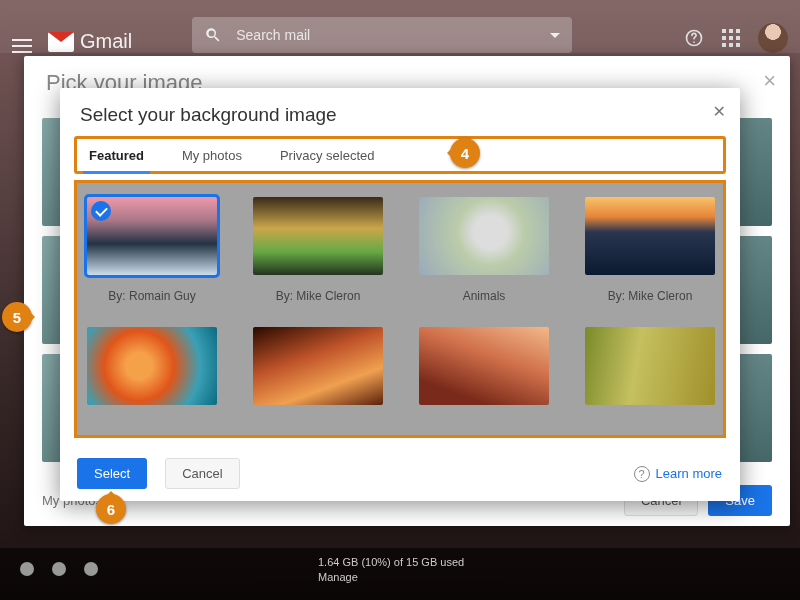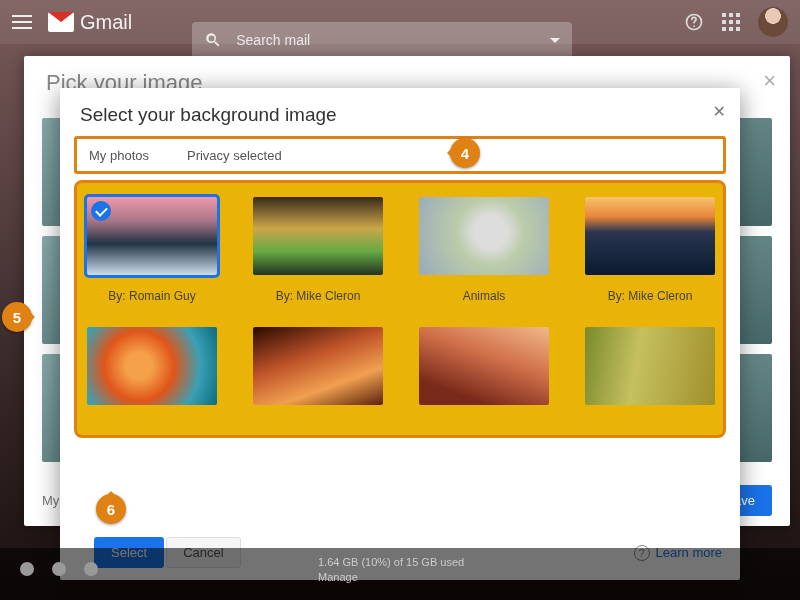--- a/index.html
+++ b/index.html
@@ -1,18 +1,18 @@
 <!DOCTYPE html>
 <html><head>
 <meta charset="utf-8">
 <style>
   * { box-sizing: border-box; margin: 0; padding: 0; font-family: Arial, sans-serif; }
   body { width: 800px; height: 600px; overflow: hidden; position: relative; background: linear-gradient(180deg,#7a5a5a 0%,#3a2a2a 60%,#1a0f0f 100%); }
   
-  .topbar { height: 44px; display:flex; align-items:center; padding:0 12px; color:#fff; background: rgba(255,255,255,.08); backdrop-filter: blur(2px);}
+  .topbar { height: 53px; display:flex; align-items:flex-end; padding:0 12px; color:#fff; background: rgba(255,255,255,.08); backdrop-filter: blur(2px);}
   .hamburger { width:20px; height:14px; display:flex; flex-direction:column; justify-content:space-between; cursor:pointer;}
   .hamburger span{height:2px;background:#eee;}
   .gmail-logo { display:flex; align-items:center; margin-left:16px; gap:6px; font-size:20px; color:#f1f1f1;}
   .gmail-m { width:26px; height:20px; background:#fff; position:relative; border-radius:2px;}
   .gmail-m::before{content:"";position:absolute;left:0;top:0;border:10px solid transparent;border-top-color:#d93025;border-left-width:13px;border-right-width:13px;width:0;height:0;}
   .searchbox { margin-left:60px; flex:0 0 380px; height:36px; background:rgba(255,255,255,.25); border-radius:4px; display:flex; align-items:center; padding:0 12px; color:#eee;margin-top:36px;}
   .searchbox svg{flex:0 0 18px; margin-right:14px;}
   .searchbox input{flex:1;background:none;border:none;outline:none;color:#eee;font-size:14px;}
   .searchbox input::placeholder{color:#e8e8e8;}
   .search-caret{width:0;height:0;border:5px solid transparent;border-top-color:#eee;margin-top:5px;}
@@ -26,43 +26,43 @@
   .theme-title{font-size:22px;color:#888;padding:14px 22px;}
   .theme-close{position:absolute;right:14px;top:12px;font-size:22px;color:#aaa;cursor:pointer;}
   .theme-thumbs{position:absolute;left:18px;top:62px;bottom:64px;right:18px;display:grid;grid-template-columns:repeat(5,1fr);gap:10px;}
   .theme-thumbs div{background:linear-gradient(135deg,#8aa,#466);border-radius:2px;}
   .theme-footer{position:absolute;left:18px;right:18px;bottom:10px;display:flex;align-items:center;gap:10px;font-size:13px;color:#777;}
   .theme-footer .sp{flex:1;}
   .btn{padding:7px 16px;border-radius:3px;font-size:13px;cursor:pointer;border:1px solid transparent;}
   .btn-plain{background:#f6f6f6;border-color:#ddd;color:#555;}
   .btn-blue{background:#1a73e8;color:#fff;}
   
-  .modal{position:absolute;left:60px;top:88px;width:680px;height:492px;background:#fff;box-shadow:0 4px 24px rgba(0,0,0,.45);border-radius:2px;}
+  .modal{position:absolute;left:60px;top:88px;width:680px;height:413px;background:#fff;box-shadow:0 4px 24px rgba(0,0,0,.45);border-radius:2px;}
   .modal-title{font-size:19px;color:#333;padding:16px 20px 10px;}
   .modal-close{position:absolute;right:14px;top:14px;font-size:16px;color:#777;cursor:pointer;}
   .tabs-wrap{margin:0 14px;border:3px solid #e08114;border-radius:3px;display:flex;align-items:center;height:38px;padding:0 6px;gap:26px;font-size:13px;color:#555;}
   .tab{padding:8px 6px;cursor:pointer;}
   .tab.active{color:#222;font-weight:bold;border-bottom:3px solid #4285f4;margin-bottom:-3px;}
-  .gallery-wrap{margin:6px 14px 0;border:3px solid #e08114;border-radius:8px;padding:14px 10px;height:258px;overflow:hidden;background:#eab308;}
+  .gallery-wrap{margin:6px 14px 0;border:3px solid #e08114;border-radius:0;padding:14px 10px;height:258px;overflow:hidden;background:#a3a3a3;}
   .gallery{display:grid;grid-template-columns:repeat(4,1fr);gap:24px 36px;}
   .card{display:flex;flex-direction:column;align-items:center;gap:14px;}
   .thumb{width:130px;height:78px;border-radius:2px;position:relative;}
   .thumb.selected{outline:3px solid #1a73e8;}
   .check{position:absolute;left:4px;top:4px;width:20px;height:20px;border-radius:50%;background:#1a73e8;display:flex;align-items:center;justify-content:center;}
   .check::after{content:"";width:9px;height:5px;border:2px solid #fff;border-top:none;border-right:none;transform:rotate(-45deg);margin-top:-2px;}
   .caption{font-size:12px;color:#444;}
   .t0{background:linear-gradient(180deg,#e9a 0%,#a78 30%,#234 60%,#cde 100%);}
   .t1{background:linear-gradient(180deg,#3a2a1a 0%,#caa64a 40%,#6a4 70%,#232 100%);}
   .t2{background:radial-gradient(circle at 55% 45%,#ddd 20%,#bca 40%,#9ab 100%);}
   .t3{background:linear-gradient(180deg,#f7c36a 0%,#e7863a 25%,#2a3550 45%,#0a1a30 100%);}
   .t4{background:radial-gradient(circle at 40% 50%,#f5a14a 15%,#e0551a 40%,#3aa0b5 70%,#0a6a80 100%);}
   .t5{background:linear-gradient(160deg,#2a0a00 0%,#c0542a 40%,#f0a050 70%,#5a200a 100%);}
   .t6{background:linear-gradient(200deg,#f2b88a 0%,#d0704a 40%,#7a2a1a 80%);}
   .t7{background:linear-gradient(100deg,#7a8a2a 0%,#c5c060 40%,#a0902a 100%);}
-  .modal-footer{position:absolute;left:34px;right:18px;bottom:12px;display:flex;align-items:center;gap:2px;}
+  .modal-footer{position:absolute;left:17px;right:18px;bottom:12px;display:flex;align-items:center;gap:18px;}
   .learn{margin-left:auto;display:flex;align-items:center;gap:6px;color:#1a73e8;font-size:13px;}
   .qmark{width:16px;height:16px;border:1.5px solid #888;border-radius:50%;font-size:11px;color:#888;display:flex;align-items:center;justify-content:center;}
   
   .badge{position:absolute;width:30px;height:30px;border-radius:50%;background:#e08114;color:#fff;font-weight:bold;font-size:15px;display:flex;align-items:center;justify-content:center;box-shadow:0 1px 3px rgba(0,0,0,.4);}
   .badge::before{content:"";position:absolute;width:0;height:0;}
   .b4{left:450px;top:138px;} .b4::before{left:-9px;top:9px;border:6px solid transparent;border-right-color:#e08114;}
   .b5{left:2px;top:302px;} .b5::before{right:-9px;top:9px;border:6px solid transparent;border-left-color:#e08114;}
   .b6{left:96px;top:494px;} .b6::before{top:-9px;left:9px;border:6px solid transparent;border-bottom-color:#e08114;}
   
   .strip{position:absolute;left:0;right:0;bottom:0;height:52px;background:rgba(0,0,0,.55);display:flex;align-items:flex-start;padding:8px 20px;color:#ccc;font-size:11px;gap:40px;}
@@ -140,20 +140,21 @@
     <span class="btn btn-plain">Cancel</span>
     <span class="btn btn-blue">Save</span>
   </div>
 </div>
 
 <div class="modal">
   <div class="modal-title">Select your background image</div>
   <div class="modal-close">✕</div>
 
   <div class="tabs-wrap">
+    <div class="tab active">Featured</div>
     <div class="tab">My photos</div>
     <div class="tab">Privacy selected</div>
   </div>
 
   <div class="gallery-wrap">
     <div class="gallery">
       <div class="card">
         <div class="thumb t0 selected">
             <div class="check"></div>
           </div>

